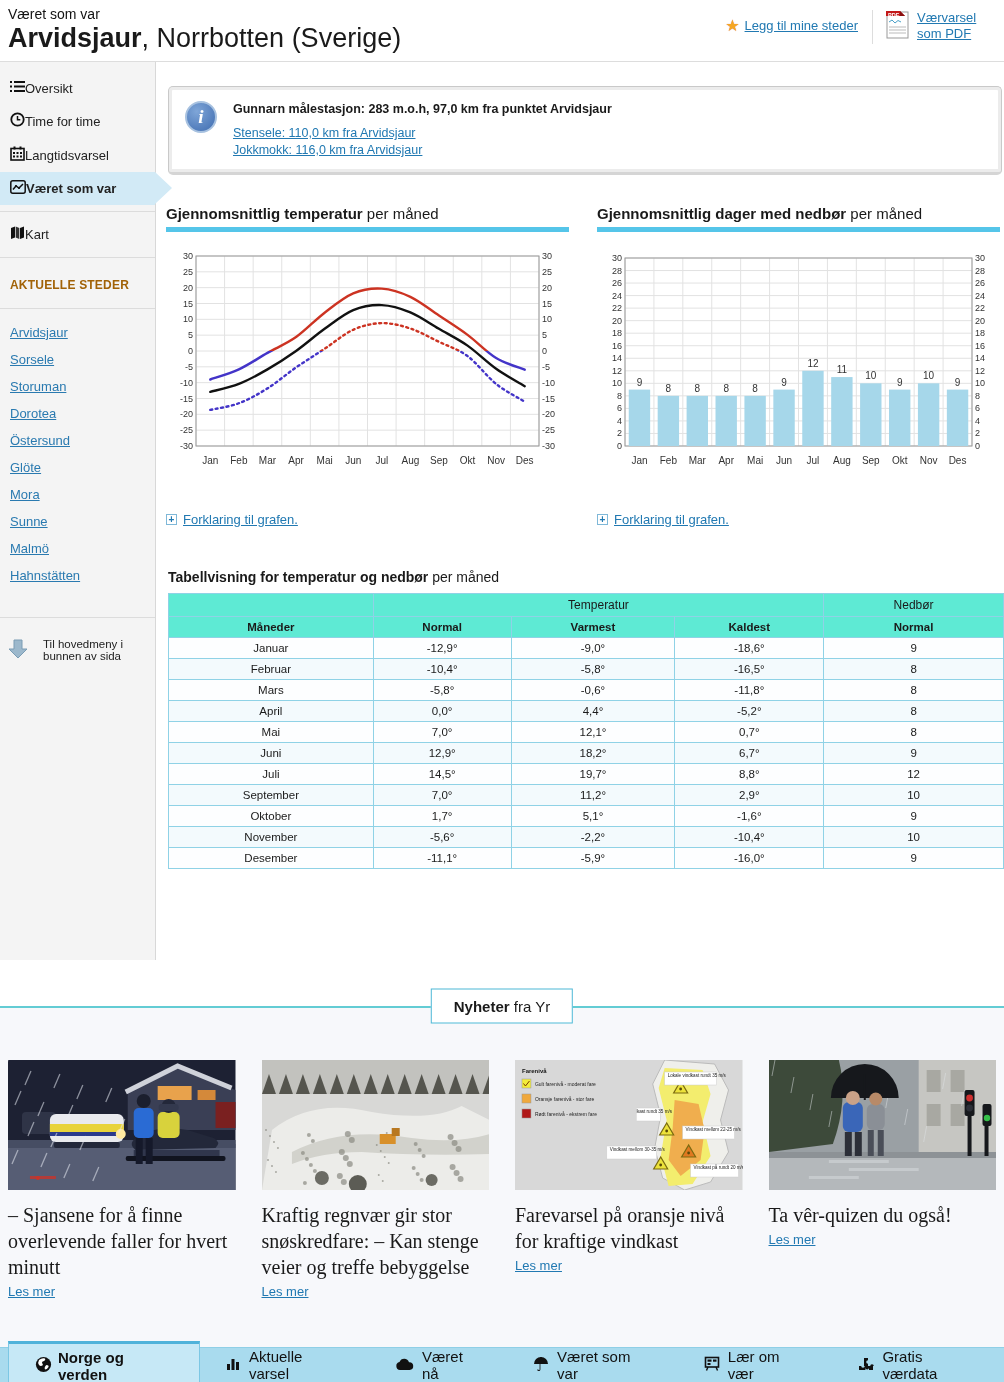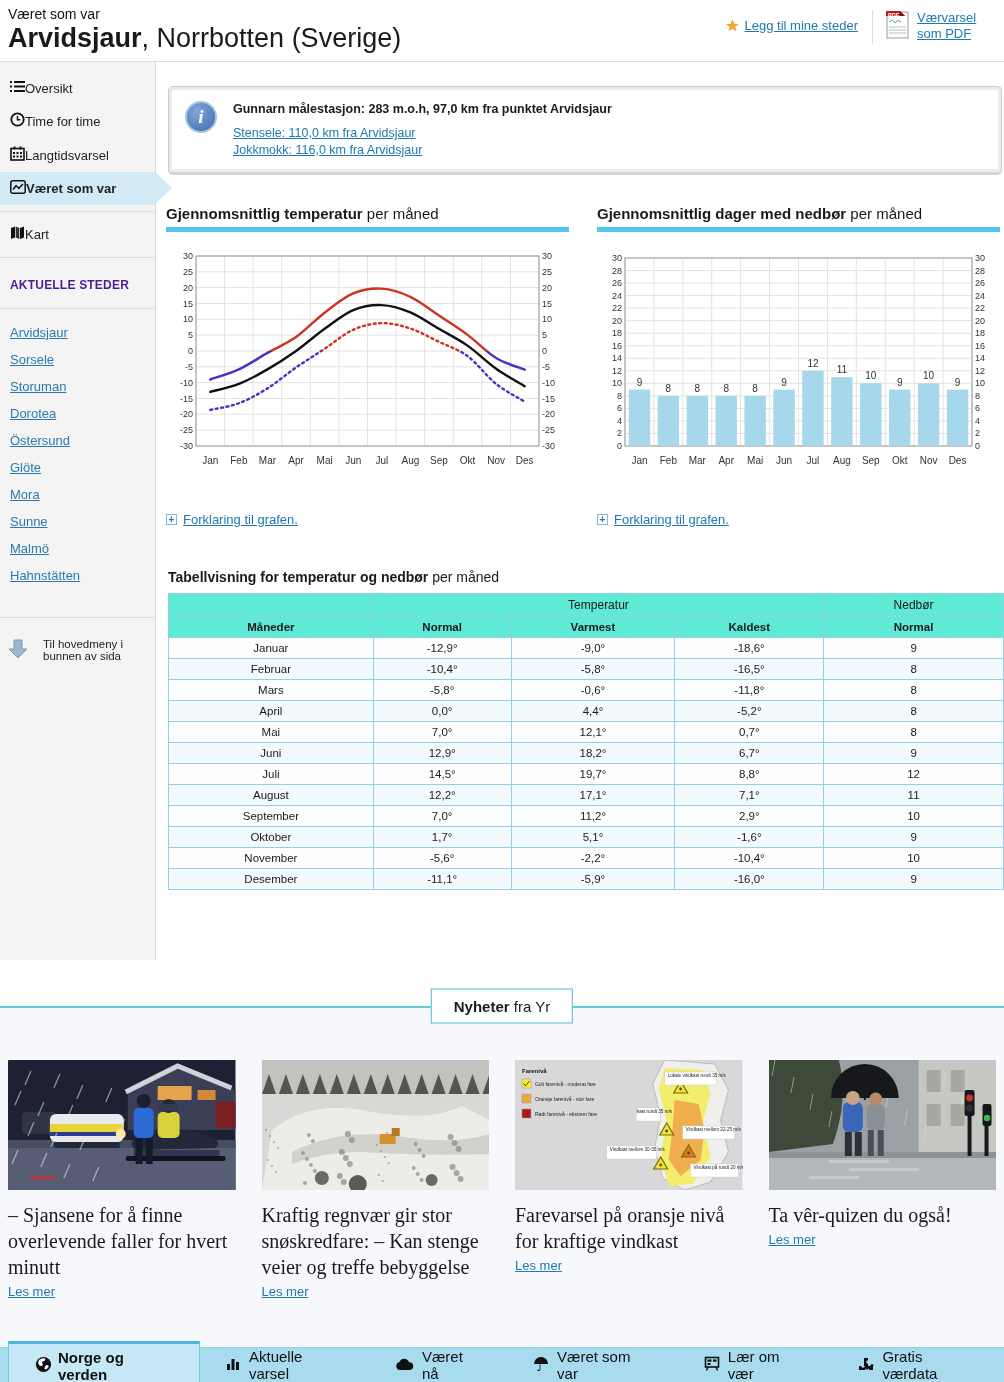--- a/index.html
+++ b/index.html
@@ -28,21 +28,21 @@
   main { flex:1; padding:0 4px 0 10px; }
 
   
   .side-item { display:flex; align-items:center; font-size:13px; color:#222;
     padding:8px 6px 8px 10px; cursor:pointer; position:relative; }
   .side-item svg { flex:none; }
   .side-item.active { background:#d2eaf6; font-weight:bold; }
   .side-item.active::after { content:""; position:absolute; right:-17px; top:0;
     border-top:16px solid transparent; border-bottom:16px solid transparent; border-left:17px solid #d2eaf6; z-index:5; }
   .side-sep { border-top:1px solid #dcdcdc; margin:6px 0; }
-  .side-heading { font-size:12px; font-weight:bold; color:#4c1d95; padding:14px 10px 10px 10px; letter-spacing:.2px; }
+  .side-heading { font-size:12px; font-weight:bold; color:#a16207; padding:14px 10px 10px 10px; letter-spacing:.2px; }
   .side-places { padding:10px 10px 4px 10px; }
   .side-places a { display:block; font-size:13px; color:#2a7ab0; margin-bottom:12px; }
   .side-footer { display:flex; gap:15px; padding:14px 8px; font-size:11.5px; color:#222; align-items:center; cursor:pointer; }
 
   
   .infobox { margin:24px 2px 0 2px; background:#fff; border:1px solid #c9c9c9; border-bottom:3px solid #d5d5d5;
     border-radius:5px; padding:12px 16px; display:flex; gap:16px; box-shadow:0 0 0 3px #ececec inset; }
   .info-icon { width:32px; height:32px; border-radius:50%; flex:none; margin-top:2px;
     background:radial-gradient(circle at 35% 30%, #7fa6d8, #3f6cb0); border:2px solid #a8c2e0;
     color:#fff; font-family:"Liberation Serif", serif; font-style:italic; font-weight:bold;
@@ -485,27 +485,20 @@
             <td>18,2°</td>
             <td>6,7°</td>
             <td>9</td>
           </tr>
           <tr>
             <td>Juli</td>
             <td>14,5°</td>
             <td>19,7°</td>
             <td>8,8°</td>
             <td>12</td>
-          </tr>
-          <tr>
-            <td>August</td>
-            <td>12,2°</td>
-            <td>17,1°</td>
-            <td>7,1°</td>
-            <td>11</td>
           </tr>
           <tr>
             <td>September</td>
             <td>7,0°</td>
             <td>11,2°</td>
             <td>2,9°</td>
             <td>10</td>
           </tr>
           <tr>
             <td>Oktober</td>

